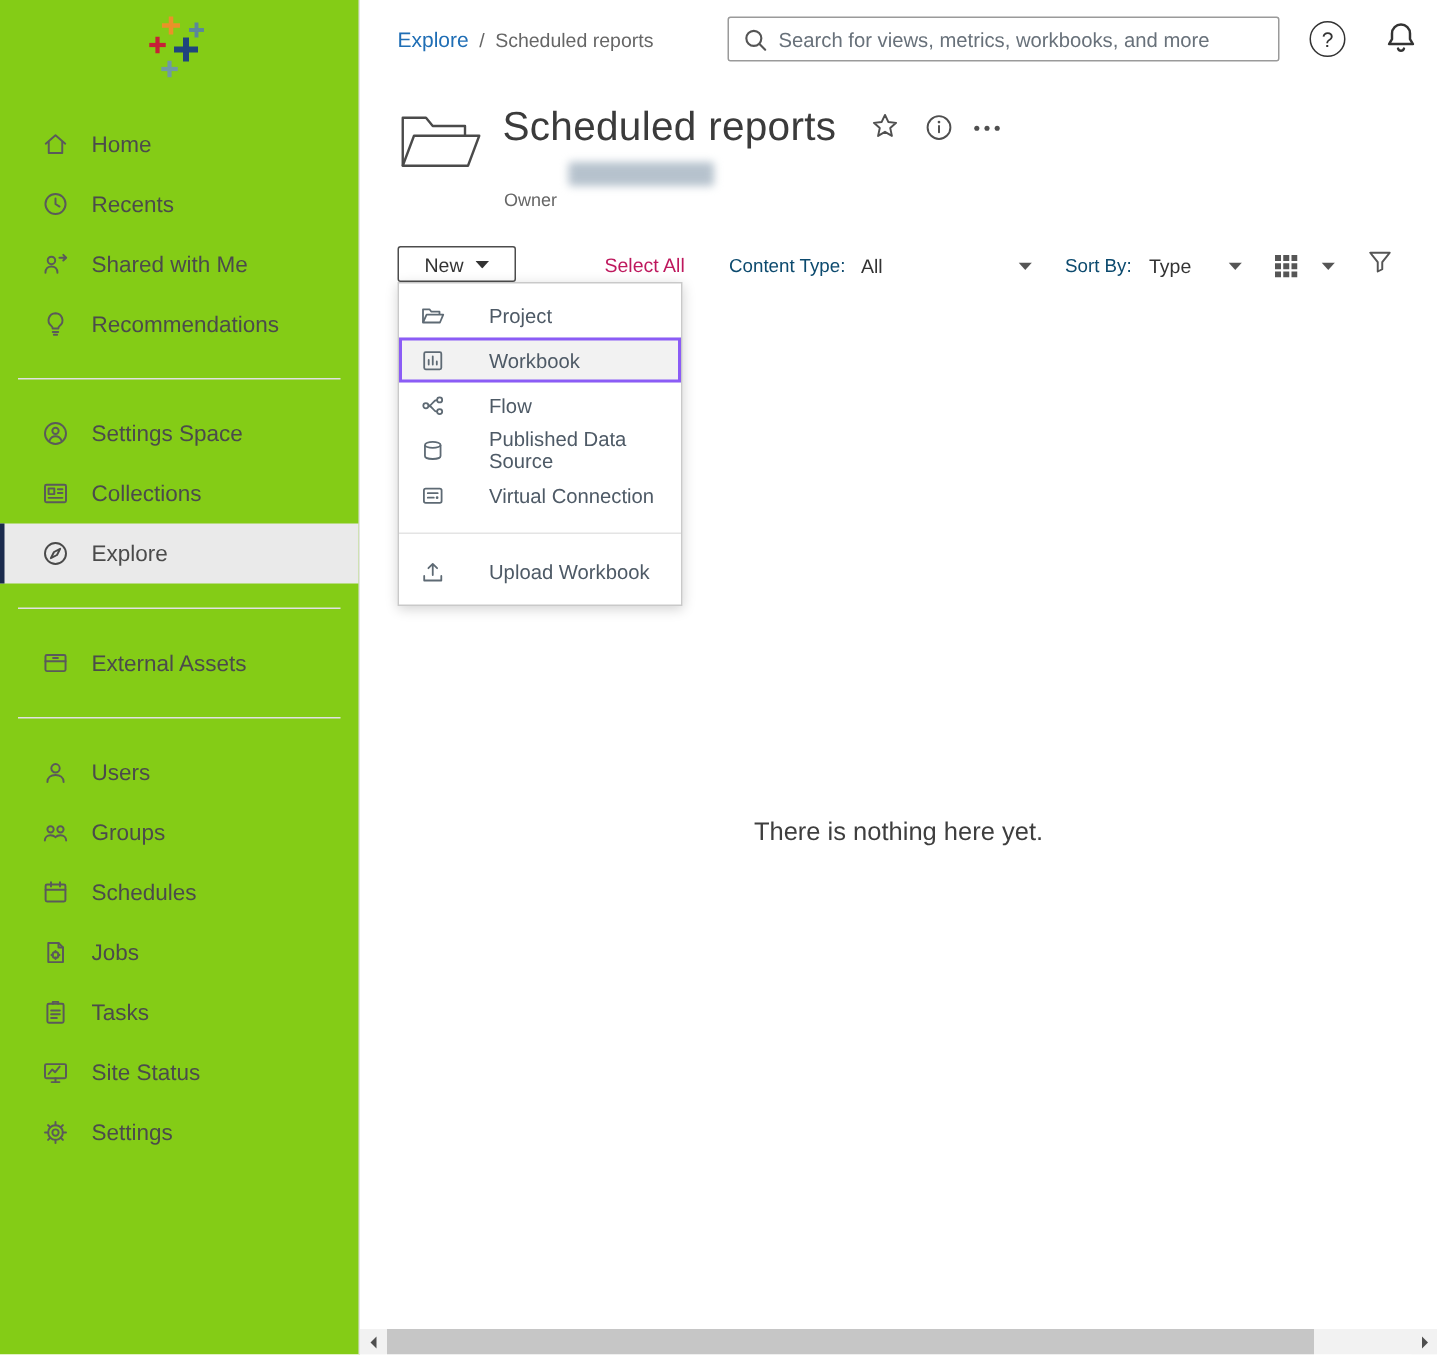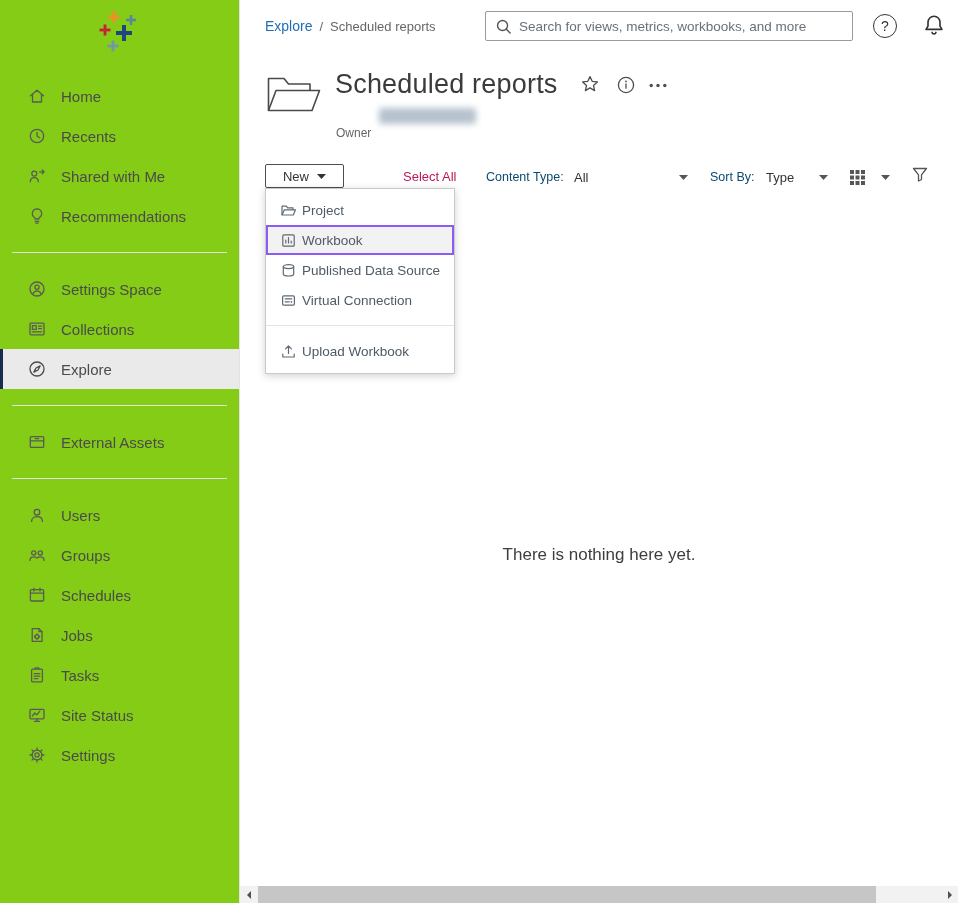--- a/index.html
+++ b/index.html
@@ -39,21 +39,21 @@
   .btn-new { position:absolute; left:25px; top:164px; width:79px; height:24px; background:#fff; border:1px solid #4d4d4d; border-radius:2px; display:flex; align-items:center; justify-content:center; gap:8px; font-size:13px; color:#333; cursor:pointer; }
   .select-all { position:absolute; left:131px; top:169px; font-size:13px; color:#be185d; cursor:default;margin-left:32px; }
   .tb-label { position:absolute; font-size:12.5px; color:#0c4a6e; top:170px; white-space:nowrap; }
   .tb-select { position:absolute; top:166px; height:22px; display:flex; align-items:center; justify-content:space-between; font-size:13px; color:#333; cursor:pointer; padding:0 4px; }
   .caret { width:9px; height:5px; display:block; flex:none; }
   .grid-select { position:absolute; left:610px; top:166px; width:40px; height:22px; display:flex; align-items:center; justify-content:space-between; cursor:pointer; }
   .filter-btn { position:absolute; left:671px; top:166px; width:20px; height:20px; cursor:pointer; display:flex; }
 
   
   .new-menu { position:absolute; left:25px; top:188px; width:190px; background:#fff; border:1px solid #c9c9c9; box-shadow:0 2px 8px rgba(0,0,0,.18); padding:6px 0 7px; z-index:5; }
-  .menu-item { display:flex; align-items:center; height:30px; padding:0 10px 0 14px; gap:5px; font-size:13.5px; color:#4e5a66; cursor:pointer;text-align:right; }
+  .menu-item { display:flex; align-items:center; height:30px; padding:0 10px 0 14px; gap:29px; font-size:13.5px; color:#4e5a66; cursor:pointer; }
   .menu-item.focused { border:2px solid #8b5cf6; background:#f2f2f2; padding-left:12px; }
   .mi-icon { width:17px; height:17px; flex:none; display:flex; }
   .menu-divider { height:1px; background:#e4e4e4; margin:10px 0; }
 
   .empty-msg { position:absolute; left:0; right:0; top:545px; text-align:center; font-size:17px; color:#3e3e3e; }
 
   
   .hscroll { position:absolute; left:0; bottom:0; width:718px; height:17px; background:#f2f2f2; }
   .hs-btn { position:absolute; top:0; width:17px; height:17px; display:flex; align-items:center; justify-content:center; cursor:pointer; background:#f2f2f2; }
   .hs-left { left:0; } .hs-right { right:0; }
@@ -368,20 +368,31 @@
           <svg viewBox="0 0 17 17" width="17" height="17" fill="none" stroke="#5e6a74" stroke-width="1.2" stroke-linecap="round">
             <rect x="2.8" y="2.8" width="11.4" height="11.4" rx="1"></rect>
             <path d="M5.8 11 V8 M8.5 11 V5.6 M11.2 11 V9"></path>
           </svg>
         </span>
       <span>Workbook</span>
     </div>
     <div class="menu-item">
       <span class="mi-icon">
           <svg viewBox="0 0 17 17" width="17" height="17" fill="none" stroke="#5e6a74" stroke-width="1.2">
+            <circle cx="3.9" cy="8.5" r="1.7"></circle>
+            <circle cx="13.1" cy="4.6" r="1.7"></circle>
+            <circle cx="13.1" cy="12.4" r="1.7"></circle>
+            <path d="M5.6 8.5 c3 0 2.9-3.9 5.8-3.9 M5.6 8.5 c3 0 2.9 3.9 5.8 3.9"></path>
+          </svg>
+        </span>
+      <span>Flow</span>
+    </div>
+    <div class="menu-item">
+      <span class="mi-icon">
+          <svg viewBox="0 0 17 17" width="17" height="17" fill="none" stroke="#5e6a74" stroke-width="1.2">
             <ellipse cx="8.5" cy="4.6" rx="5.2" ry="2"></ellipse>
             <path d="M3.3 4.6 V12 c0 1.1 2.3 2 5.2 2 s5.2-.9 5.2-2 V4.6"></path>
           </svg>
         </span>
       <span>Published Data Source</span>
     </div>
     <div class="menu-item">
       <span class="mi-icon">
           <svg viewBox="0 0 17 17" width="17" height="17" fill="none" stroke="#5e6a74" stroke-width="1.2" stroke-linecap="round">
             <rect x="2.6" y="3.8" width="11.8" height="9.4" rx="1.2"></rect>

